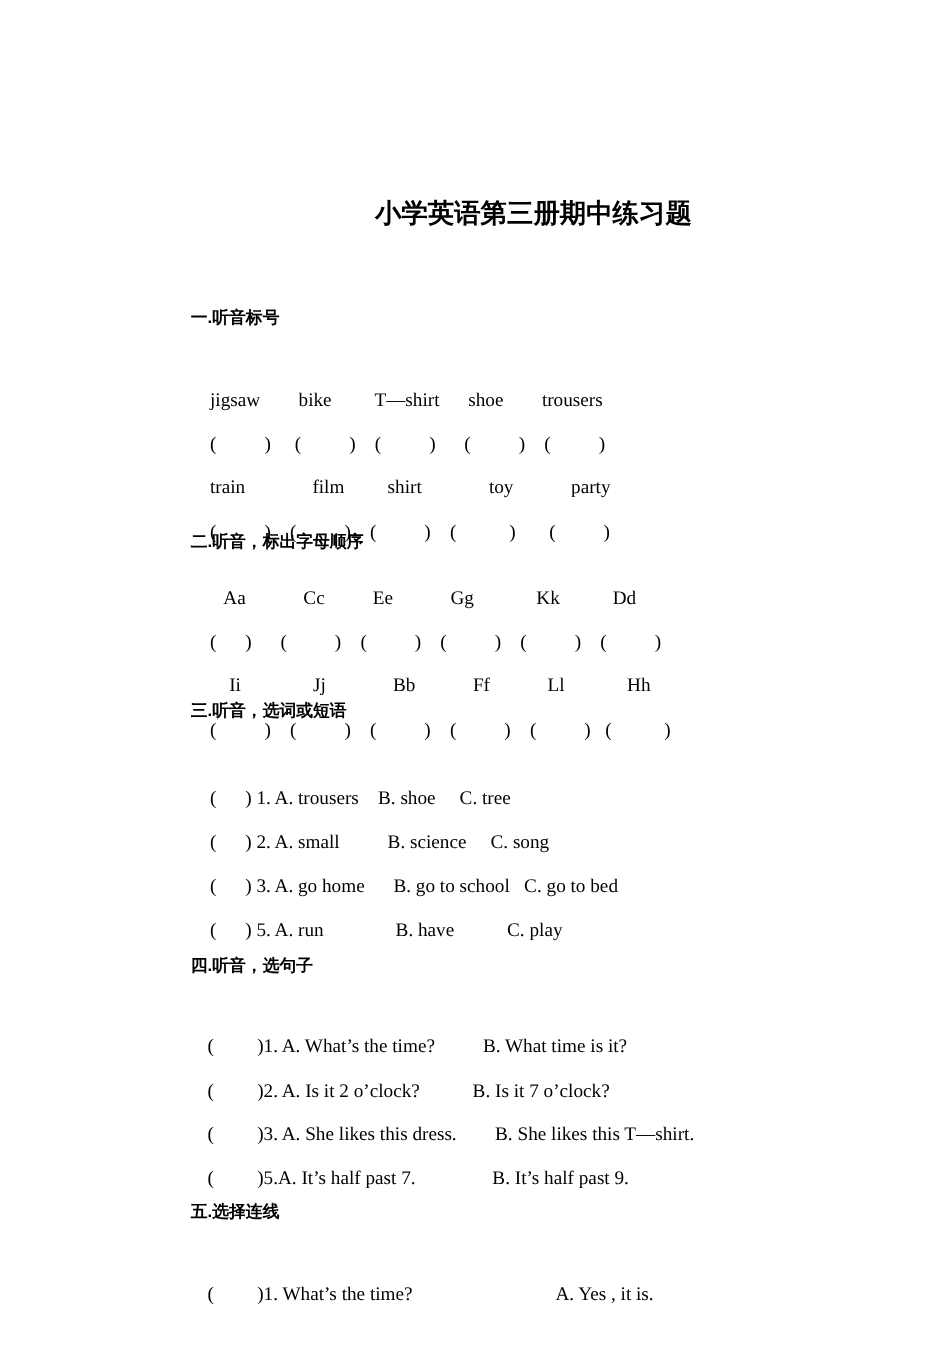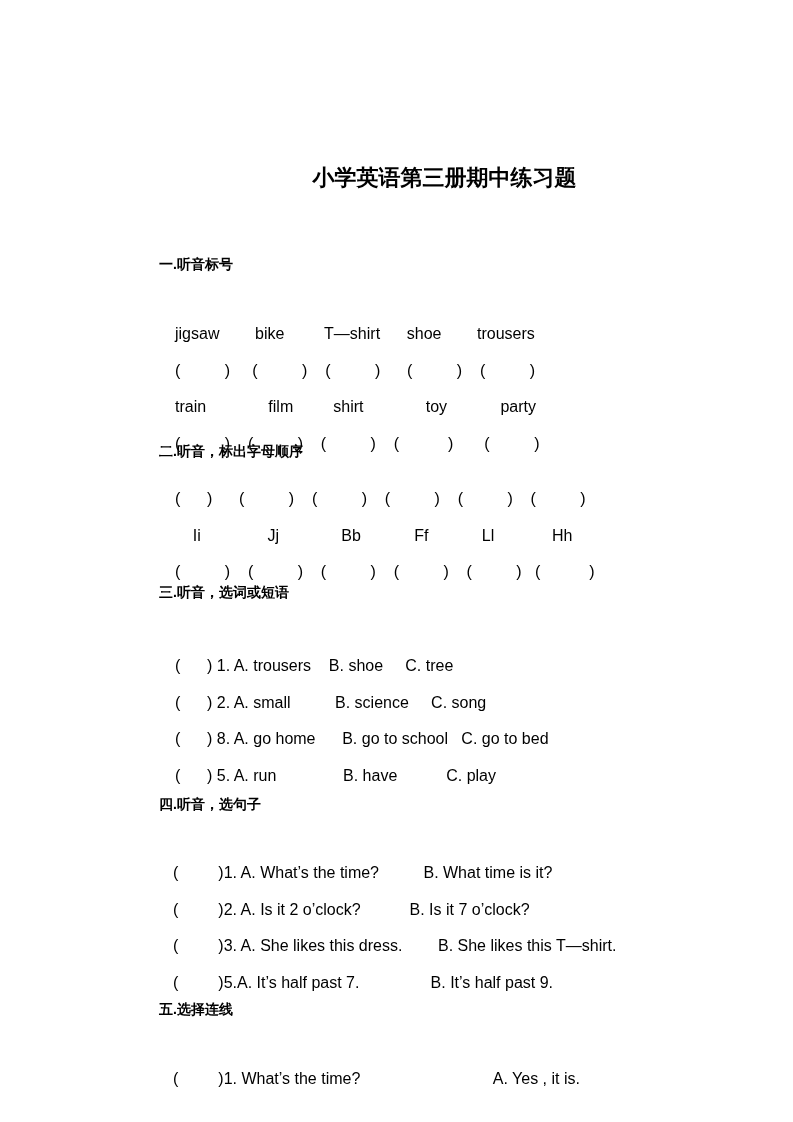--- a/index.html
+++ b/index.html
@@ -31,21 +31,21 @@
     font-family: "Liberation Sans", "DejaVu Sans", sans-serif;
     font-weight: 700;
     font-size: 14px;
     line-height: 23px;
     color: #000000;
     white-space: pre;
   }
   .sec-lines {
     position: absolute;
     left: 95px;
-    font-family: Liberation Sans, sans-serif;
+    font-family: Liberation Serif, serif;
     font-size: 16px;
     line-height: 20.6px;
     color: #000000;
   }
   .sec-lines.shift-left { left: 93px; }
   .line { white-space: pre; }
 </style>
 </head>
 <body>
 
@@ -56,30 +56,31 @@
   <div class="sec-heading" style="top:189px">一.听音标号</div>
   <div class="sec-lines" style="top:244px">
     <div class="line">jigsaw        bike         T—shirt      shoe        trousers</div>
     <div class="line">(          )     (          )    (          )      (          )    (          )</div>
     <div class="line">train              film         shirt              toy            party</div>
     <div class="line">(          )    (          )    (          )    (           )       (          )</div>
   </div>
 
   <div class="sec-heading" style="top:376px">二.听音，标出字母顺序</div>
   <div class="sec-lines" style="top:409px">
+    <div class="line">   Aa            Cc          Ee            Gg             Kk           Dd</div>
     <div class="line">(      )      (          )    (          )    (          )    (          )    (          )</div>
     <div class="line">    Ii               Jj              Bb            Ff            Ll             Hh</div>
     <div class="line">(          )    (          )    (          )    (          )    (          )   (           )</div>
   </div>
 
   <div class="sec-heading" style="top:517px">三.听音，选词或短语</div>
   <div class="sec-lines" style="top:576px">
     <div class="line">(      ) 1. A. trousers    B. shoe     C. tree</div>
     <div class="line">(      ) 2. A. small          B. science     C. song</div>
-    <div class="line">(      ) 8. A. go home      B. go to school   C. go to bed</div>
+    <div class="line">(      ) 3. A. go home      B. go to school   C. go to bed</div>
     <div class="line">(      ) 5. A. run               B. have           C. play</div>
   </div>
 
   <div class="sec-heading" style="top:729px">四.听音，选句子</div>
   <div class="sec-lines shift-left" style="top:783px">
     <div class="line">(         )1. A. What’s the time?          B. What time is it?</div>
     <div class="line">(         )2. A. Is it 2 o’clock?           B. Is it 7 o’clock?</div>
     <div class="line">(         )3. A. She likes this dress.        B. She likes this T—shirt.</div>
     <div class="line">(         )5.A. It’s half past 7.                B. It’s half past 9.</div>
   </div>

